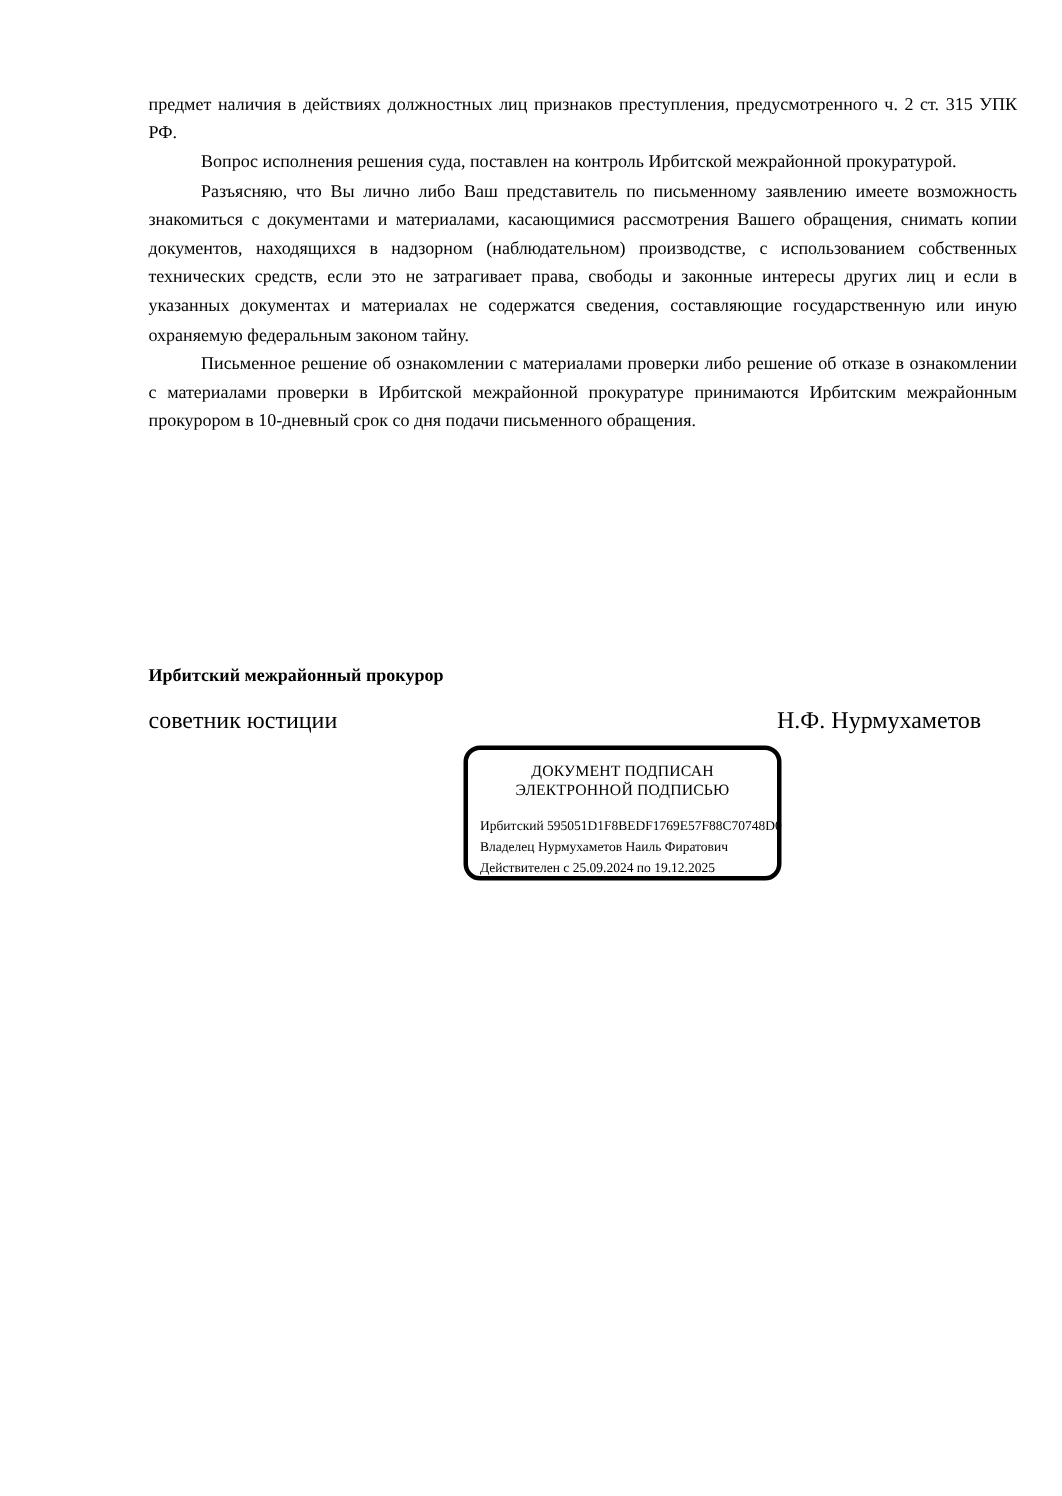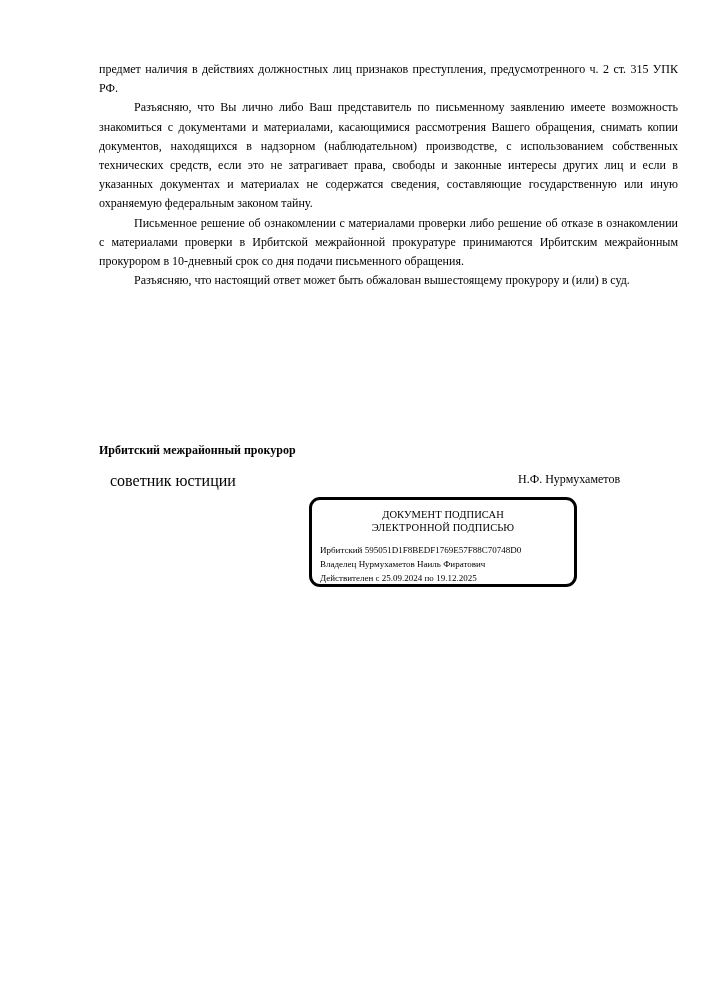--- a/index.html
+++ b/index.html
@@ -2,37 +2,37 @@
 <html><head>
 <meta charset="utf-8">
 <style>
   html, body { margin: 0; padding: 0; background: #ffffff; }
   body { width: 708px; height: 997px; position: relative; overflow: hidden;
          font-family: "Liberation Serif", "DejaVu Serif", serif; color: #000; }
   .page { position: absolute; left: 99px; top: 60px; width: 579px; }
   .para { margin: 0; font-size: 12px; line-height: 19.2px; text-align: justify; }
   .indent { text-indent: 35px; }
   .sig-title { position: absolute; left: 99px; top: 443px; font-size: 12px; font-weight: bold; }
-  .sig-rank { position: absolute; left: 110px; top: 472px; font-size: 16px; }
-  .sig-name { position: absolute; left: 518px; top: 472px; font-size: 12px; }
-  .stamp { position: absolute; left: 309px; top: 497px; width: 268px; height: 90px;
+  .sig-rank { position: absolute; left: 99px; top: 472px; font-size: 16px; }
+  .sig-name { position: absolute; left: 518px; top: 472px; font-size: 16px; }
+  .stamp { position: absolute; left: 309px; top: 497px; width: 212px; height: 90px;
            border: 3px solid #000; border-radius: 11px; box-sizing: border-box; }
   .stamp-head { position: absolute; left: 0; right: 0; top: 8px; text-align: center;
                 font-size: 10.5px; line-height: 13px; letter-spacing: 0.1px; }
   .stamp-line { position: absolute; left: 8px; font-size: 9px; white-space: nowrap; }
   .stamp-line b { font-weight: normal; }
 </style>
 </head>
 <body>
 
 <div class="page">
   <p class="para">предмет наличия в действиях должностных лиц признаков преступления, предусмотренного ч. 2 ст. 315 УПК РФ.</p>
+  <p class="para indent">Вопрос исполнения решения суда, поставлен на контроль Ирбитской межрайонной прокуратурой.</p>
   <p class="para indent">Разъясняю, что Вы лично либо Ваш представитель по письменному заявлению имеете возможность знакомиться с документами и материалами, касающимися рассмотрения Вашего обращения, снимать копии документов, находящихся в надзорном (наблюдательном) производстве, с использованием собственных технических средств, если это не затрагивает права, свободы и законные интересы других лиц и если в указанных документах и материалах не содержатся сведения, составляющие государственную или иную охраняемую федеральным законом тайну.</p>
   <p class="para indent">Письменное решение об ознакомлении с материалами проверки либо решение об отказе в ознакомлении с материалами проверки в Ирбитской межрайонной прокуратуре принимаются Ирбитским межрайонным прокурором в 10-дневный срок со дня подачи письменного обращения.</p>
-  <p class="para indent">Разъясняю, что настоящий ответ может быть обжалован вышестоящему прокурору и (или) в суд.</p>
 </div>
 
 <div class="sig-title">Ирбитский межрайонный прокурор</div>
 <div class="sig-rank">советник юстиции</div>
 <div class="sig-name">Н.Ф. Нурмухаметов</div>
 
 <div class="stamp">
   <div class="stamp-head">
     <div>ДОКУМЕНТ ПОДПИСАН</div>
     <div>ЭЛЕКТРОННОЙ ПОДПИСЬЮ</div>

